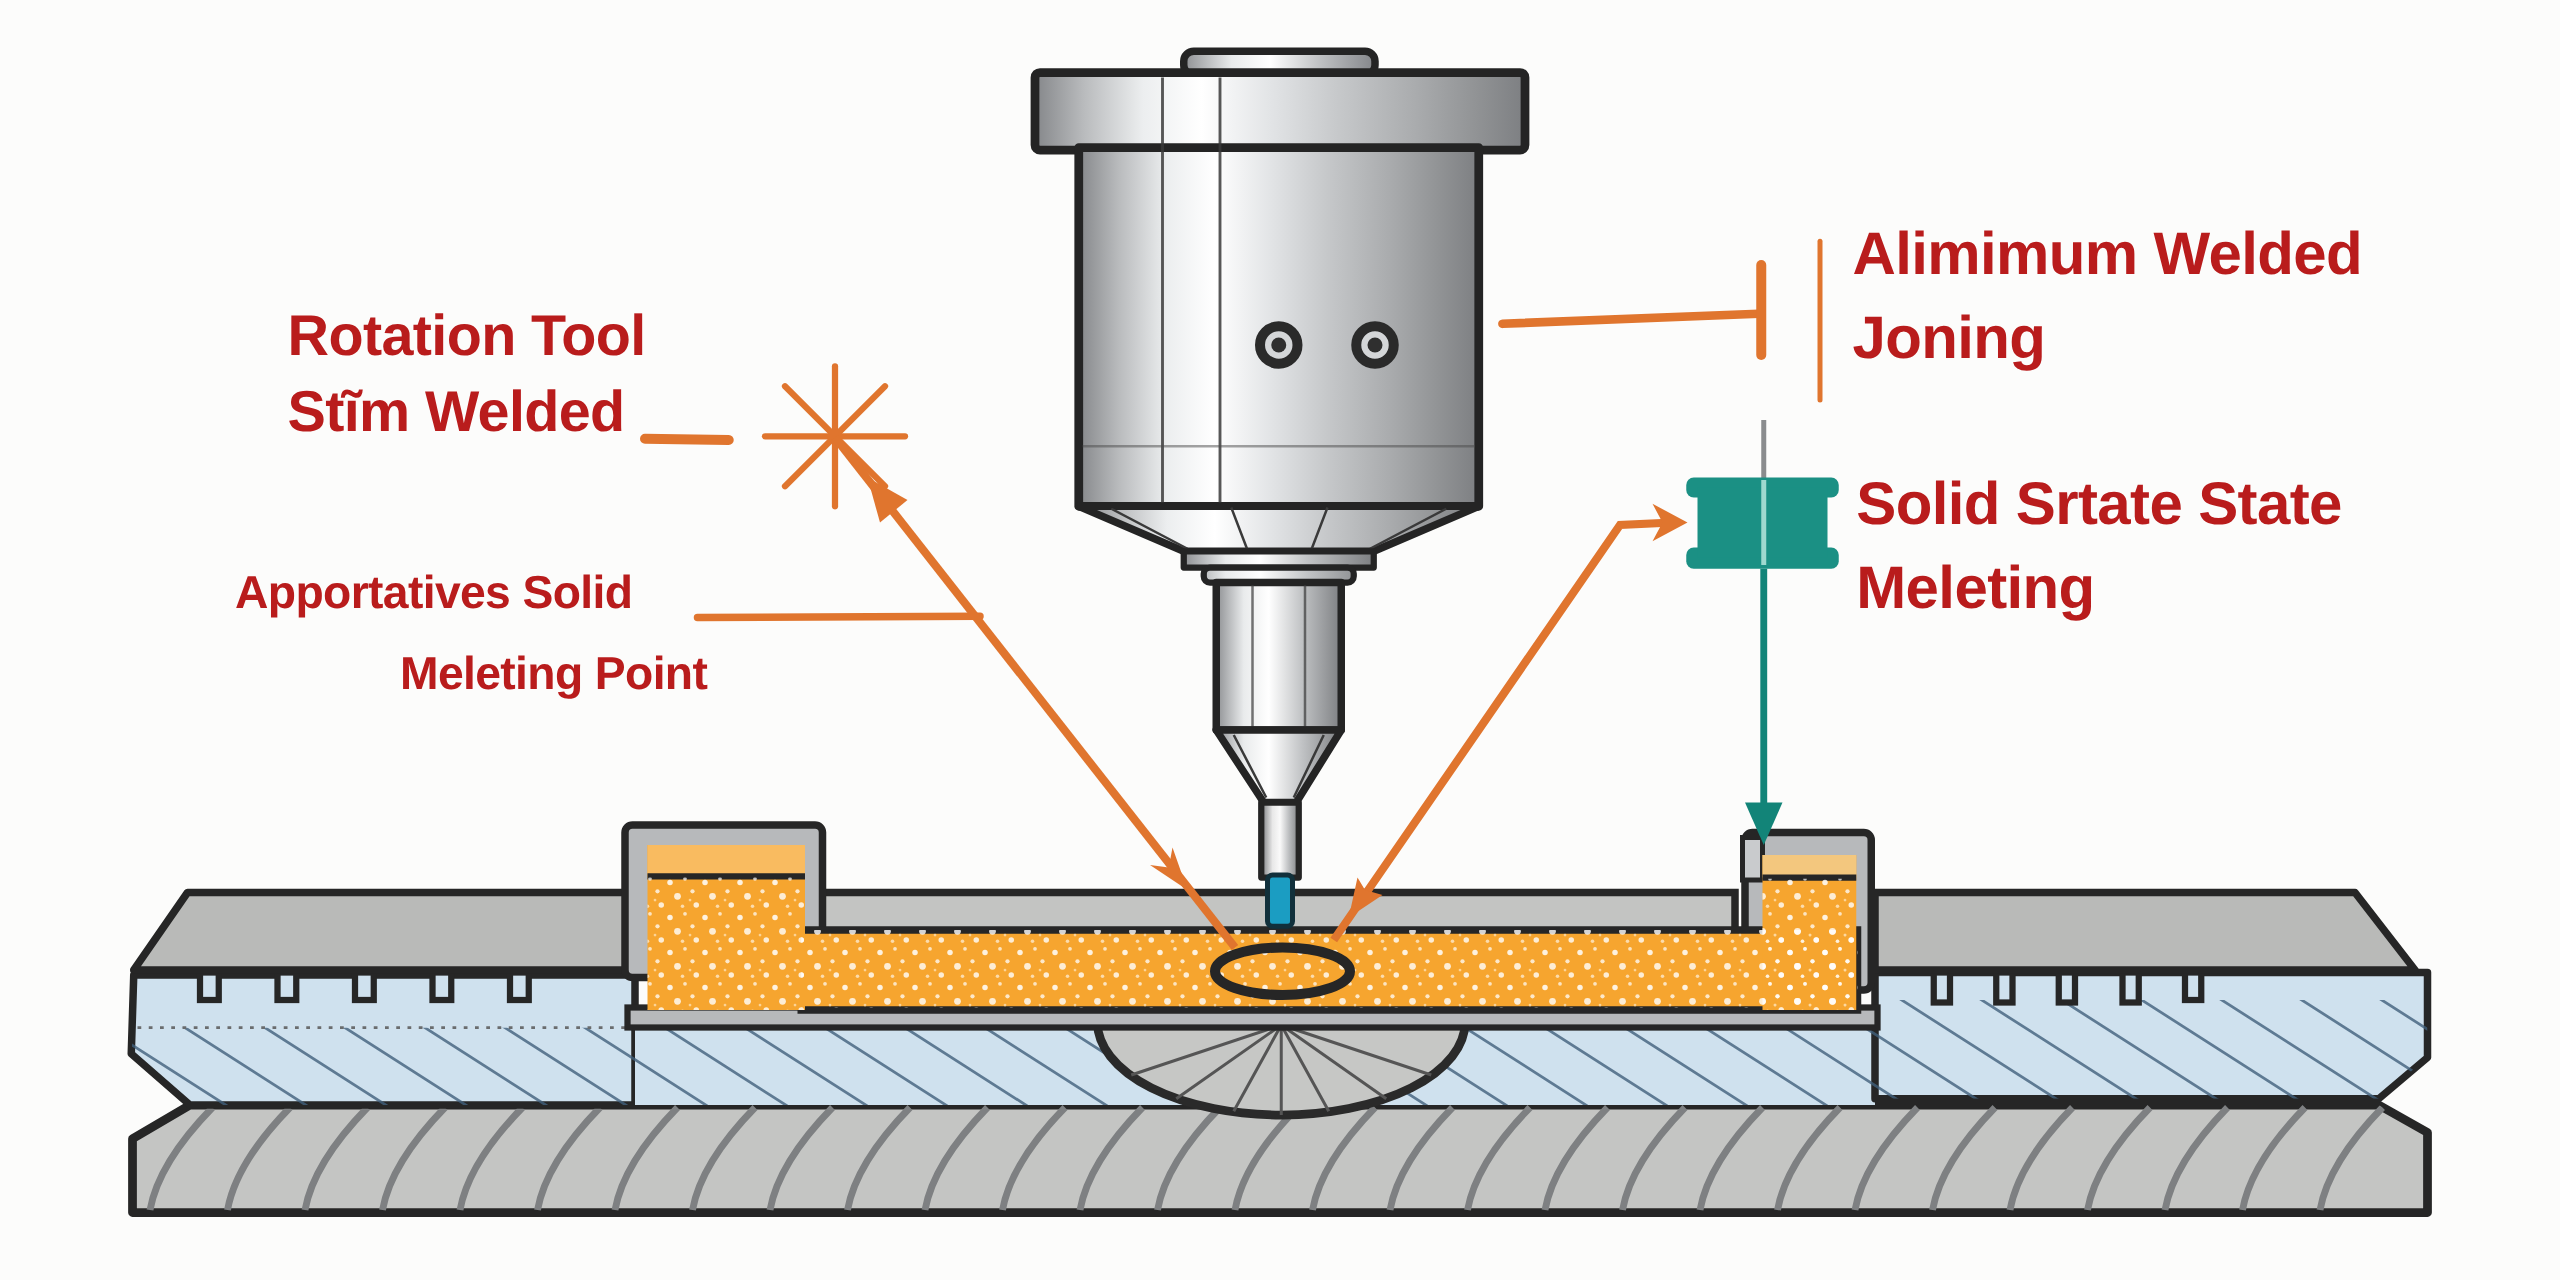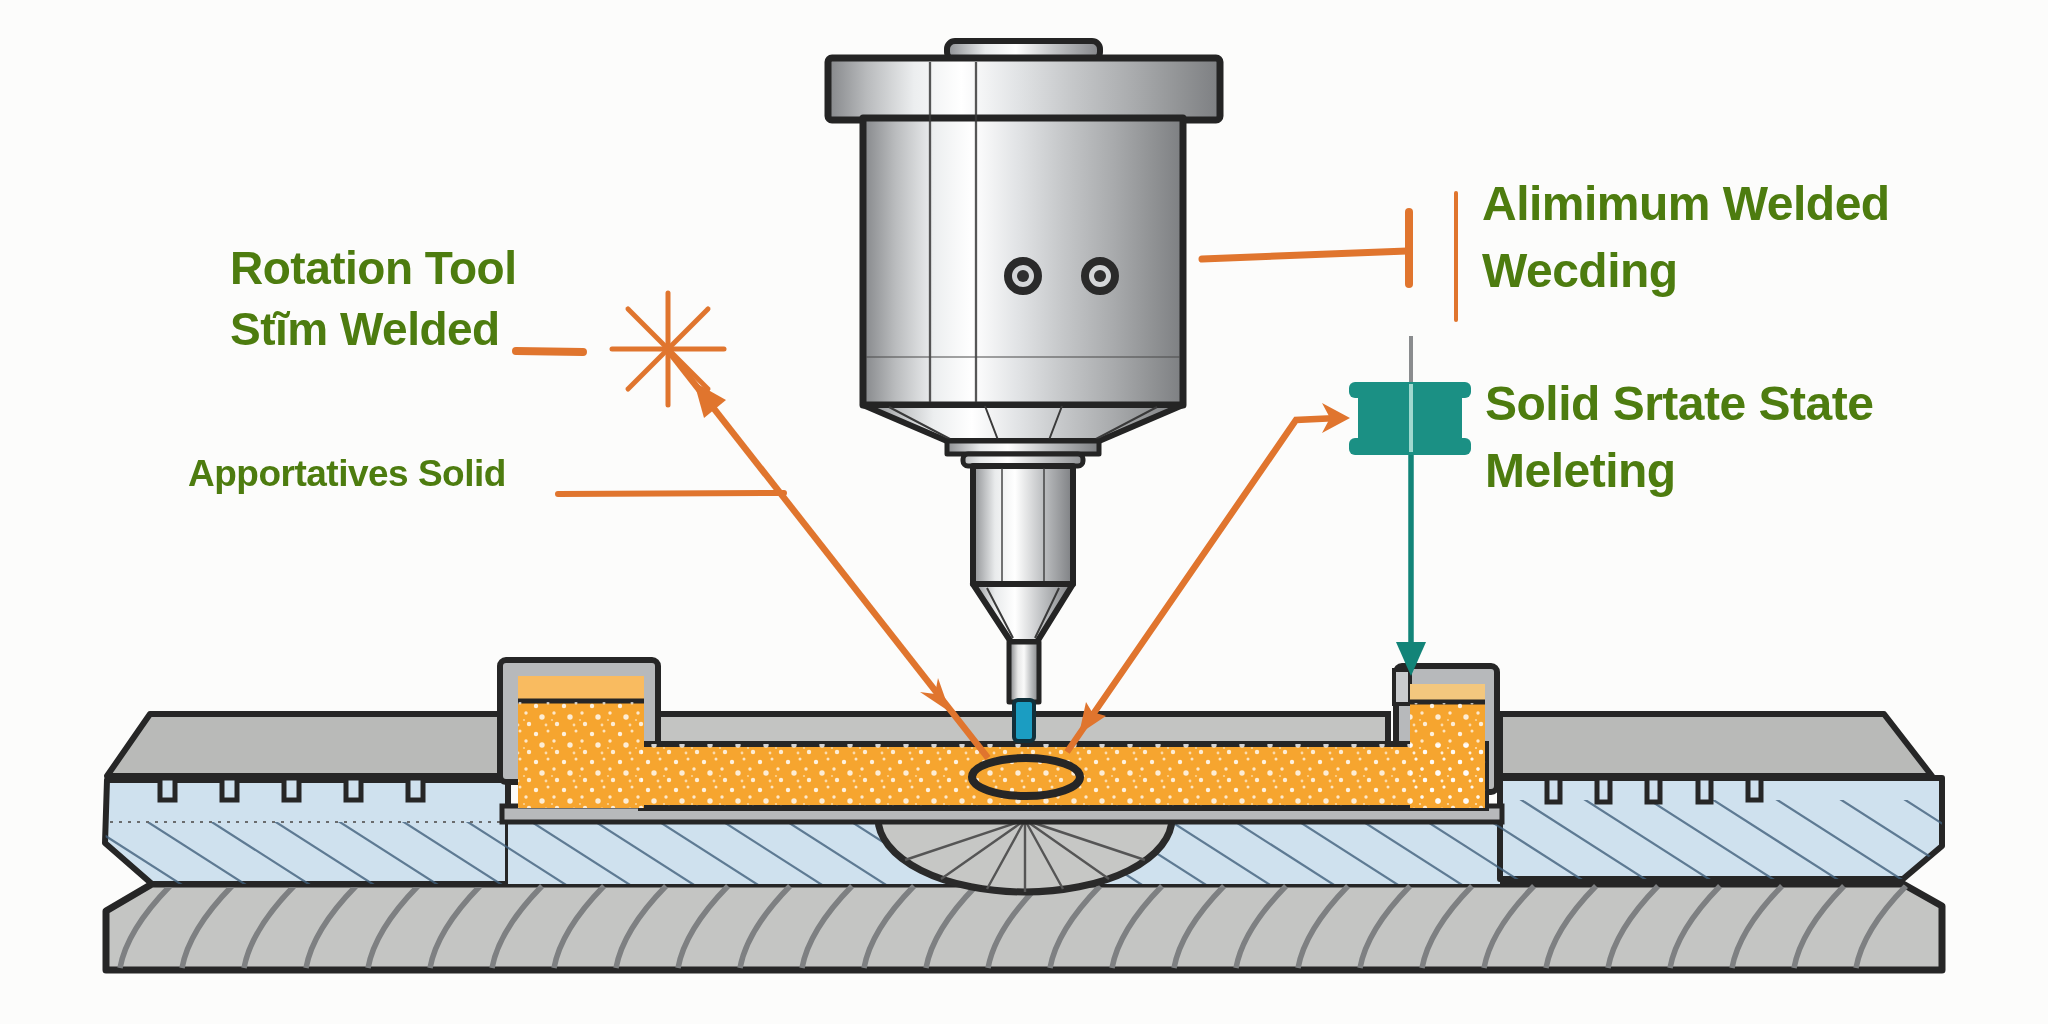--- a/index.html
+++ b/index.html
@@ -3,21 +3,21 @@
 <meta charset="utf-8">
 <style>
   html,body{margin:0;padding:0;background:#e8e8e8;}
   .stage{
     position:relative;width:2048px;height:1024px;overflow:hidden;
     background:#fcfcfb;
     font-family:"Liberation Sans", sans-serif;
   }
   .stage svg{position:absolute;left:0;top:0;}
   .label{
-    position:absolute;color:#4d7c0f;font-weight:700;letter-spacing:-.5px;
+    position:absolute;color:#b91c1c;font-weight:700;letter-spacing:-.5px;
     white-space:nowrap;
   }
   .label .ln{display:block;}
   .lbl-rotation{left:198px;top:238px;font-size:46px;line-height:61px;margin-left:32px;}
   .lbl-melting{left:188px;top:441px;font-size:37px;line-height:65px;}
   .lbl-melting .ln2{margin-left:132px;}
   .lbl-welded{left:1482px;top:170px;font-size:48px;line-height:67px;}
   .lbl-solid{left:1485px;top:370px;font-size:48px;line-height:67px;}
 </style>
 </head>
@@ -230,25 +230,26 @@
   </g>
 </svg>
 
   <div class="label lbl-rotation">
     <span class="ln">Rotation Tool</span>
     <span class="ln">Stĩm Welded</span>
   </div>
 
   <div class="label lbl-melting">
     <span class="ln">Apportatives Solid</span>
+    <span class="ln ln2">Meleting Point</span>
   </div>
 
   <div class="label lbl-welded">
     <span class="ln">Alimimum Welded</span>
-    <span class="ln">Wecding</span>
+    <span class="ln">Joning</span>
   </div>
 
   <div class="label lbl-solid">
     <span class="ln">Solid Srtate State</span>
     <span class="ln">Meleting</span>
   </div>
 
 </div>
 
 </body></html>

